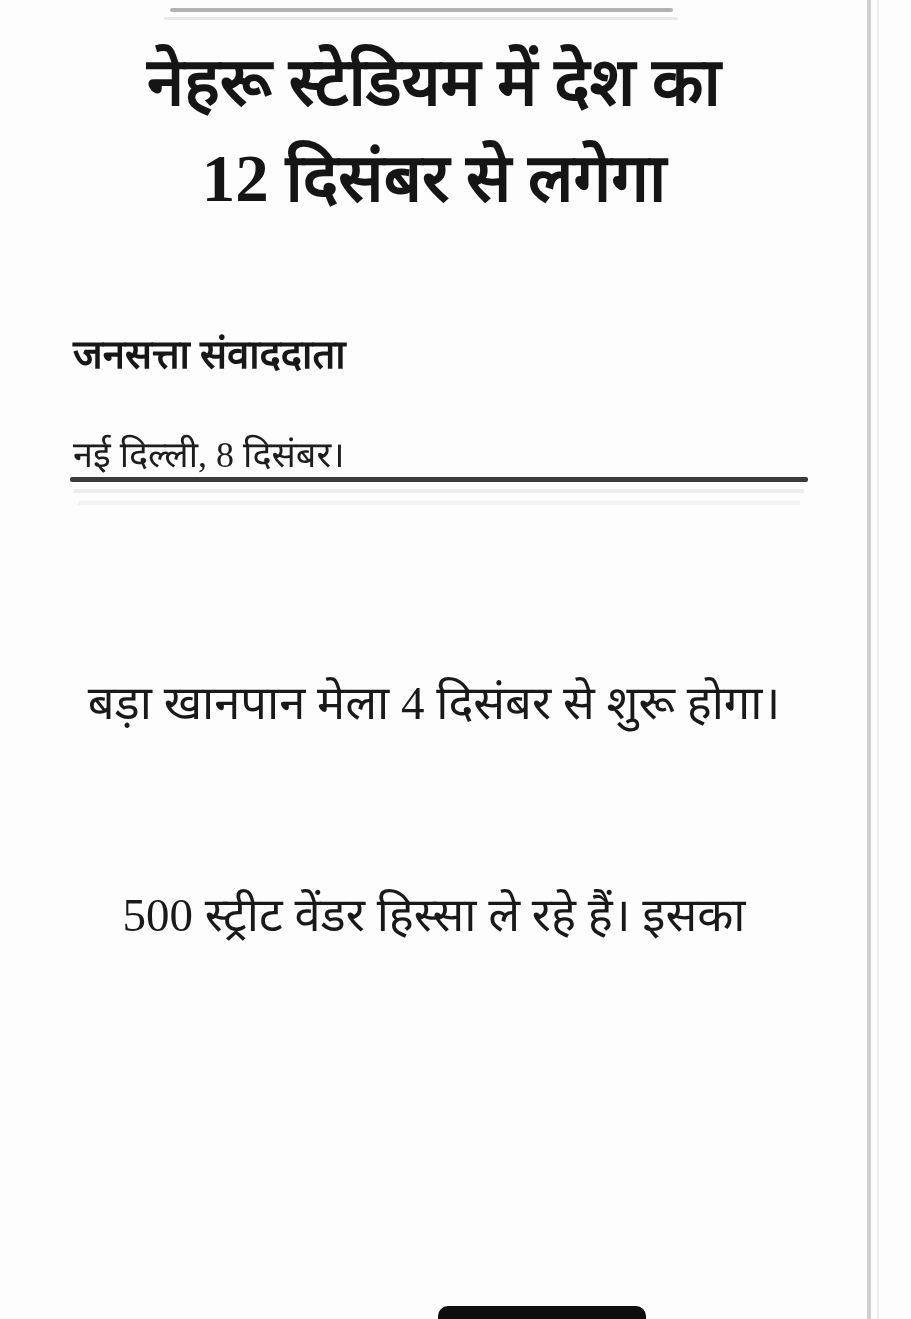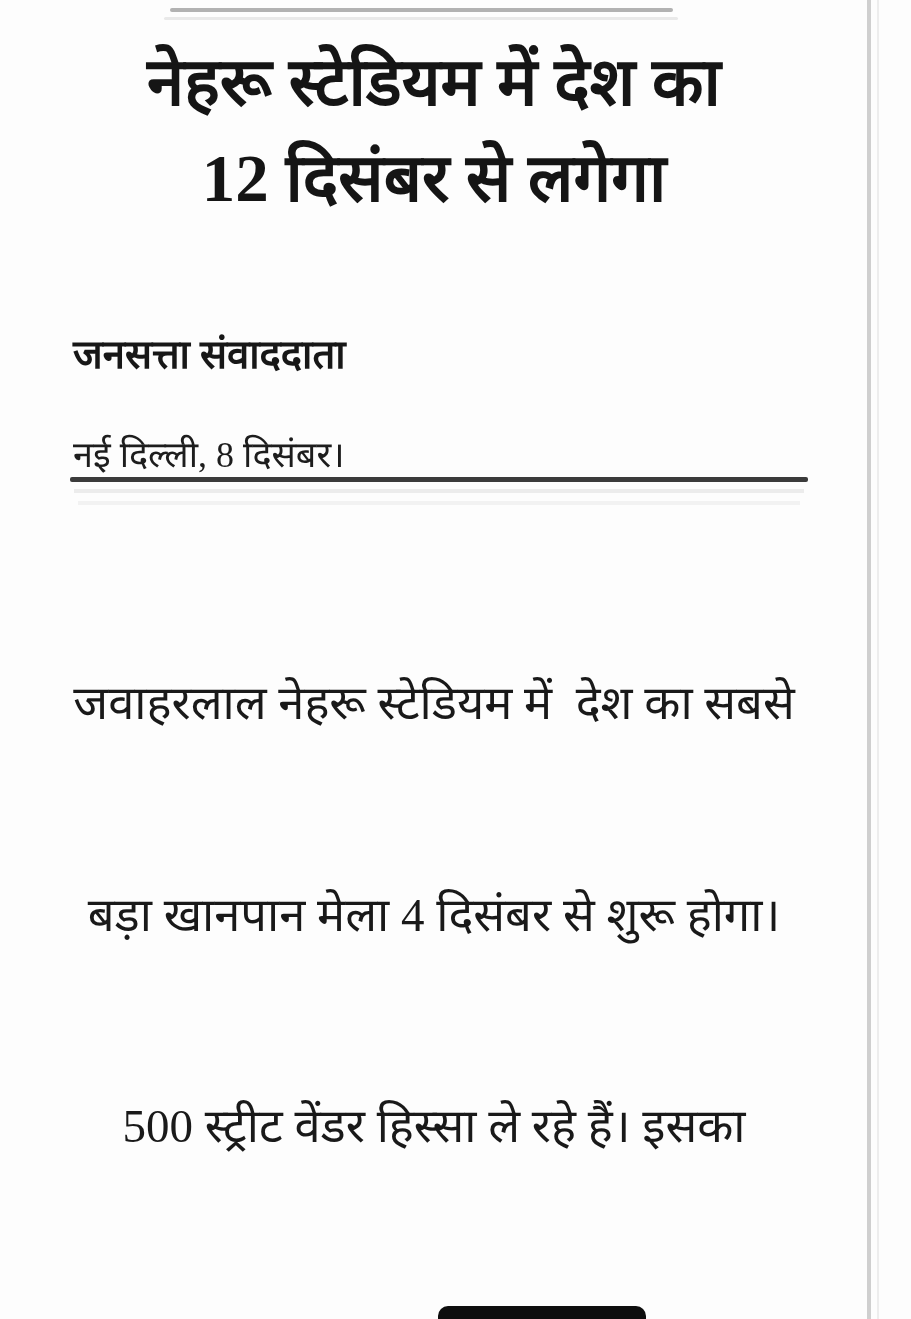--- a/index.html
+++ b/index.html
@@ -95,21 +95,20 @@
   </div>
 
   <div class="byline">जनसत्ता संवाददाता</div>
   <div class="dateline">नई दिल्ली, 8 दिसंबर।</div>
 
   <div class="divider-rule"></div>
   <div class="divider-echo1"></div>
   <div class="divider-echo2"></div>
 
   <div class="body-text">
-    <div>जवाहरलाल नेहरू स्टेडियम में  देश का सबसे</div>
     <div>बड़ा खानपान मेला 4 दिसंबर से शुरू होगा।</div>
     <div>500 स्ट्रीट वेंडर हिस्सा ले रहे हैं। इसका</div>
     
     
     
     
     
     
     
   </div>

